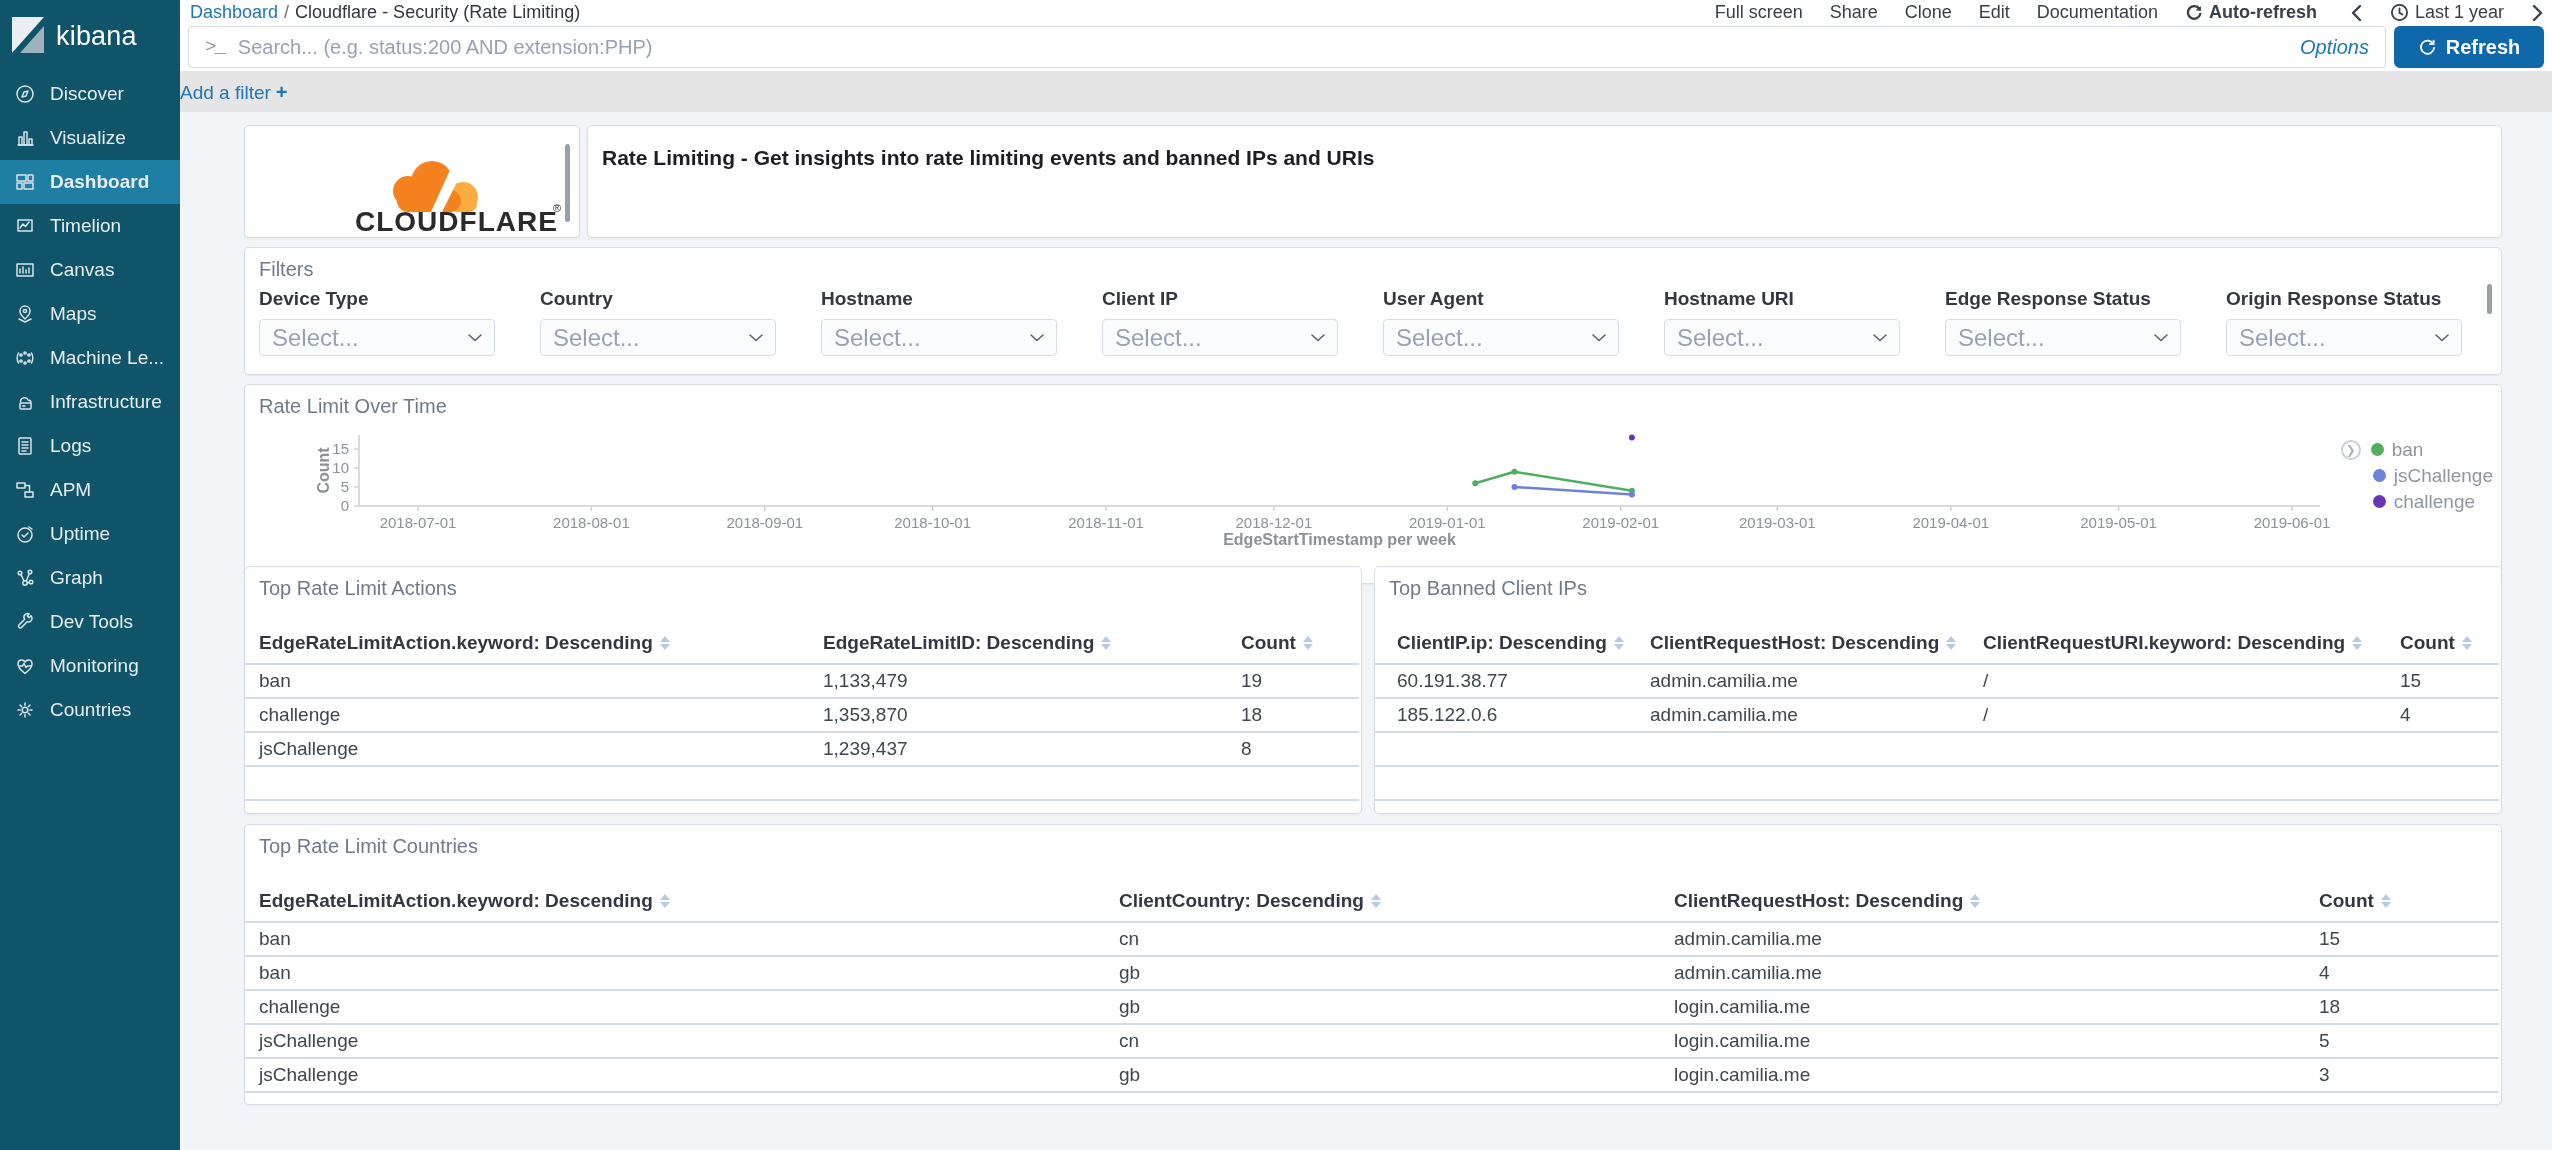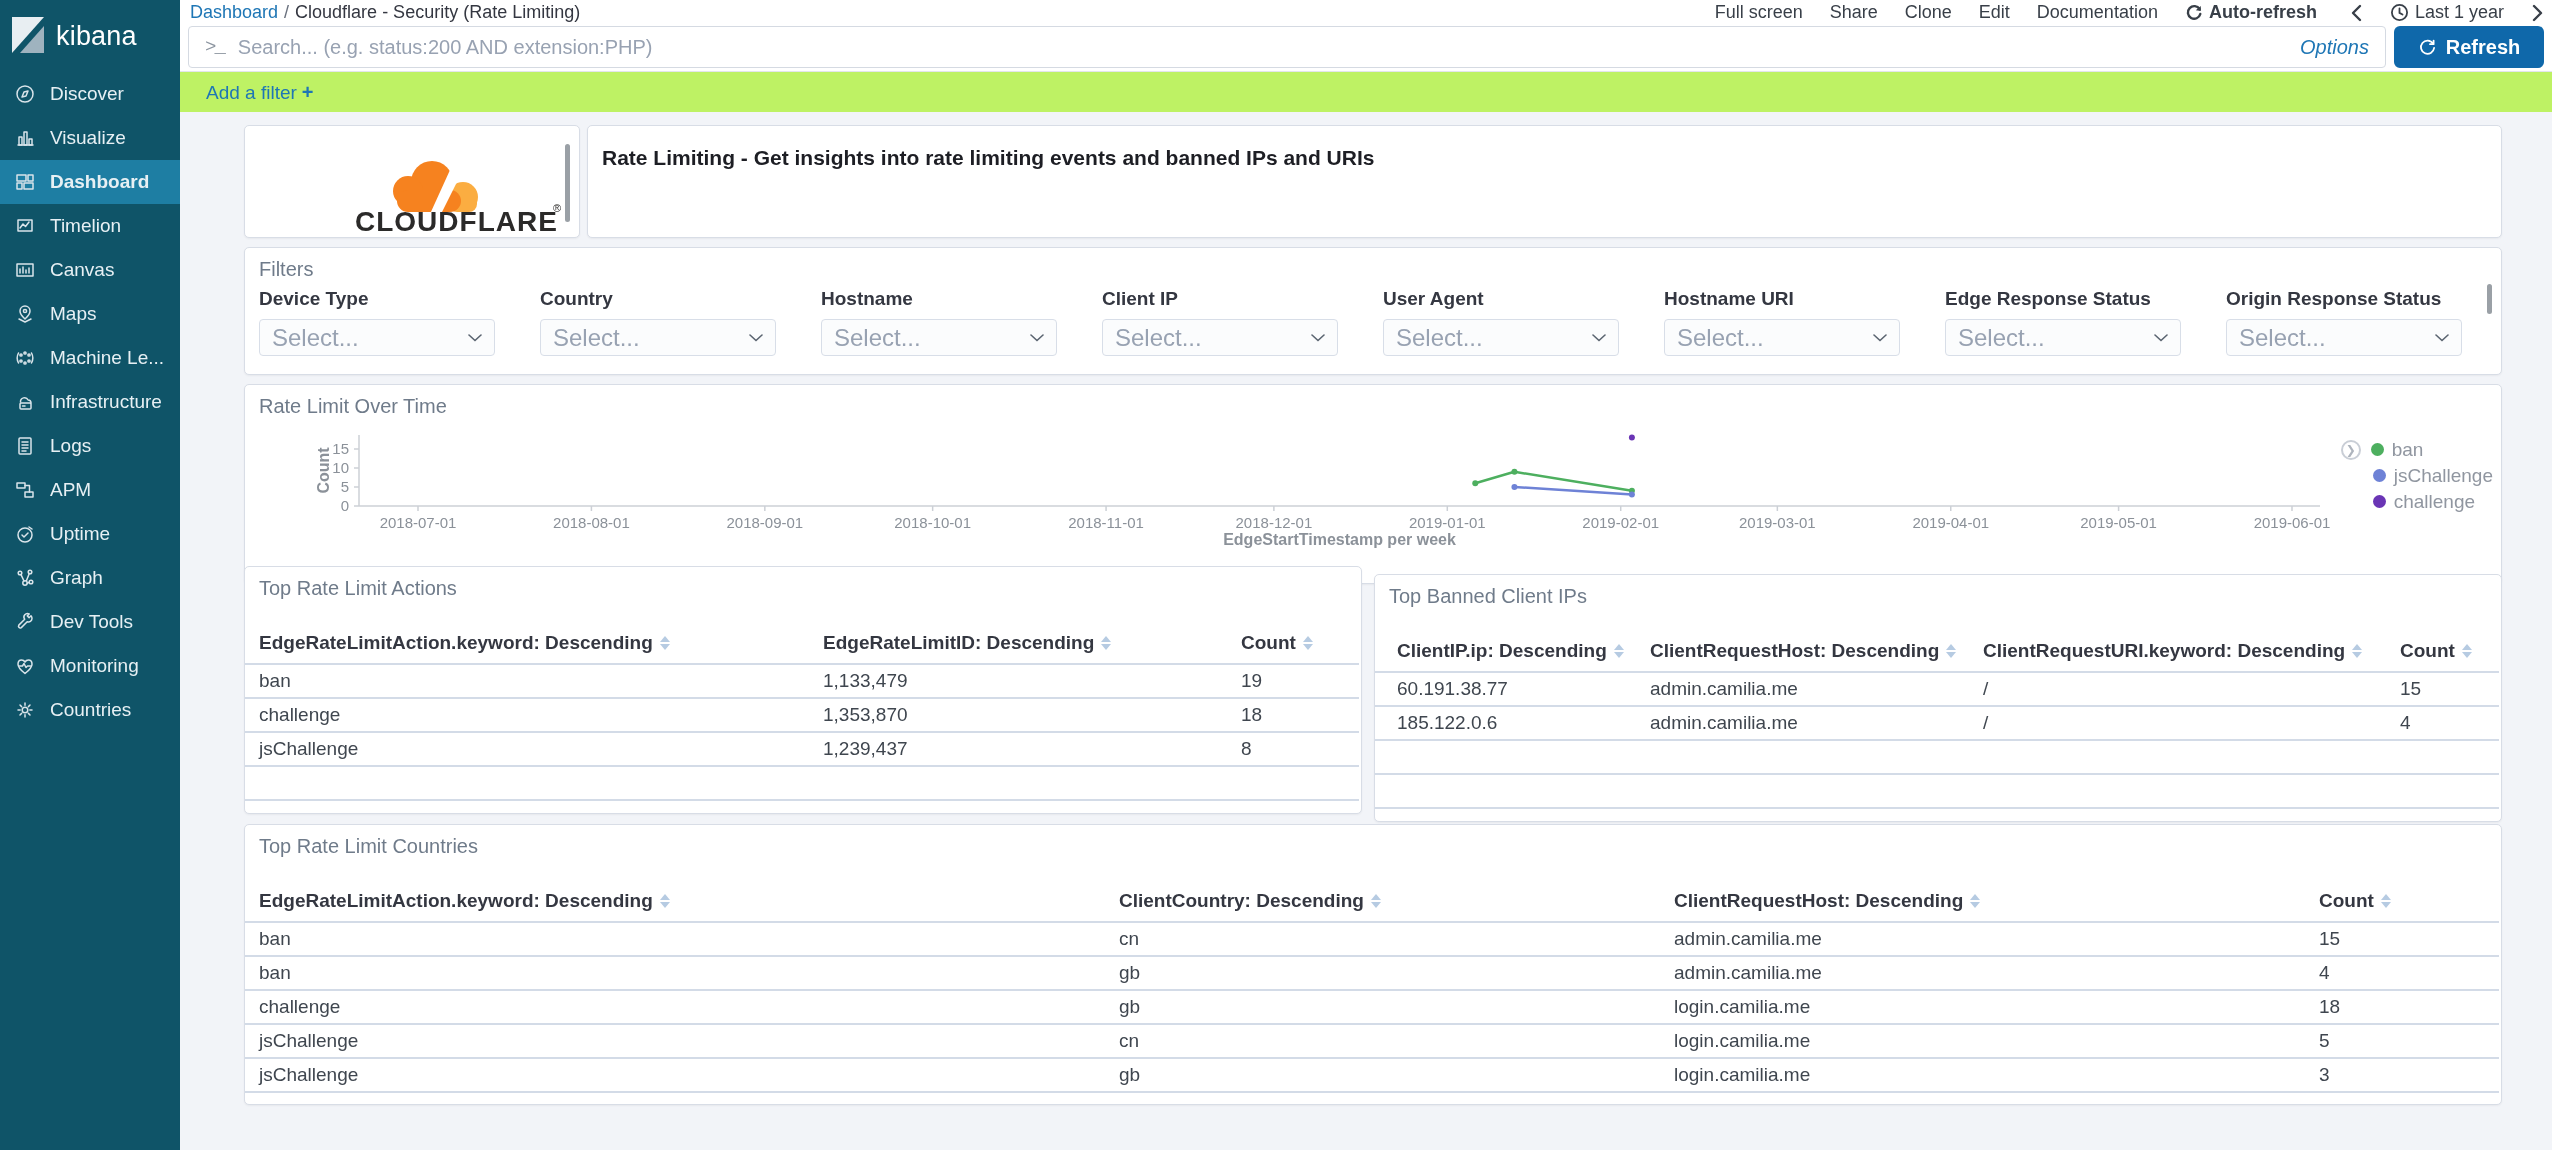--- a/index.html
+++ b/index.html
@@ -26,35 +26,35 @@
   .chev { stroke:#383f48; stroke-width:2.4; fill:none; stroke-linecap:round; stroke-linejoin:round; }
 
   .searchrow { position:absolute; left:180px; top:25px; width:2372px; height:46px; background:#fff; }
   .searchbox { position:absolute; left:8px; top:1px; width:2198px; height:42px; border:1px solid #d5dae2; border-radius:4px; background:#fff; display:flex; align-items:center; padding:0 16px; }
   .prompt-icon { color:#8c95a0; font-size:19px; letter-spacing:-2px; margin-right:14px; font-family:"Liberation Mono", monospace; }
   .search-input { flex:1; border:none; outline:none; font-size:20px; color:#343741; font-family:"Liberation Sans", sans-serif; }
   .search-input::placeholder { color:#98a2b2; }
   .options-link { color:#1e76b5; font-size:20px; cursor:pointer; margin-left:16px;font-style:italic; }
   .refresh-btn { position:absolute; right:8px; top:1px; width:150px; height:42px; background:#0f68aa; border:none; border-radius:6px; color:#fff; font-size:20px; font-weight:700; cursor:pointer; display:flex; align-items:center; justify-content:center; gap:9px; font-family:"Liberation Sans", sans-serif; }
 
-  .filterrow { position:absolute; left:180px; top:71px; width:2372px; height:41px; background:#bef264; border-top:1px solid #e3e6ec; display:flex; align-items:center; padding-left:26px; }
+  .filterrow { position:absolute; left:180px; top:71px; width:2372px; height:41px; background:#e5e5e5; border-top:1px solid #e3e6ec; display:flex; align-items:center; padding-left:0; }
   .add-filter { color:#1e76b5; font-size:19px; cursor:pointer; }
   .add-filter b { font-weight:900; margin-left:5px; font-size:20px; }
 
   
   .content { position:absolute; left:180px; top:112px; width:2372px; height:1038px; background:#f2f4f8; }
   .panel { position:absolute; background:#fff; border:1px solid #d8dde6; border-radius:5px; box-shadow:0 1px 2px rgba(52,55,65,.06); }
   .panel-title { position:absolute; left:14px; top:10px; font-size:20px; color:#6f7b8a; white-space:nowrap;text-align:right; }
 
   .p-logo      { left:64px;   top:13px;  width:336px;  height:113px; }
   .p-md        { left:407px;  top:13px;  width:1915px; height:113px; }
   .p-filters   { left:64px;   top:135px; width:2258px; height:128px; }
   .p-chart     { left:64px;   top:272px; width:2258px; height:200px; }
   .p-actions   { left:64px;   top:454px; width:1118px; height:248px; }
-  .p-banned    { left:1194px; top:454px; width:1128px; height:248px;margin-top:8px; }
+  .p-banned    { left:1194px; top:454px; width:1128px; height:248px; }
   .p-countries { left:64px;   top:712px; width:2258px; height:281px; }
 
   .md-text { position:absolute; left:14px; top:20px; font-size:21px; font-weight:700; color:#1d1e24; }
 
   .scroll-thumb { position:absolute; width:5px; border-radius:3px; background:#9aa0a6; }
 
   
   .filter-field { position:absolute; width:244px; }
   .filter-label { font-size:19px; font-weight:700; color:#343741; margin-bottom:9px; white-space:nowrap; }
   .select-box { width:236px; height:37px; background:#fbfcfd; border:1px solid #d8dee8; border-radius:4px; display:flex; align-items:center; justify-content:space-between; padding:0 12px; cursor:pointer; }

